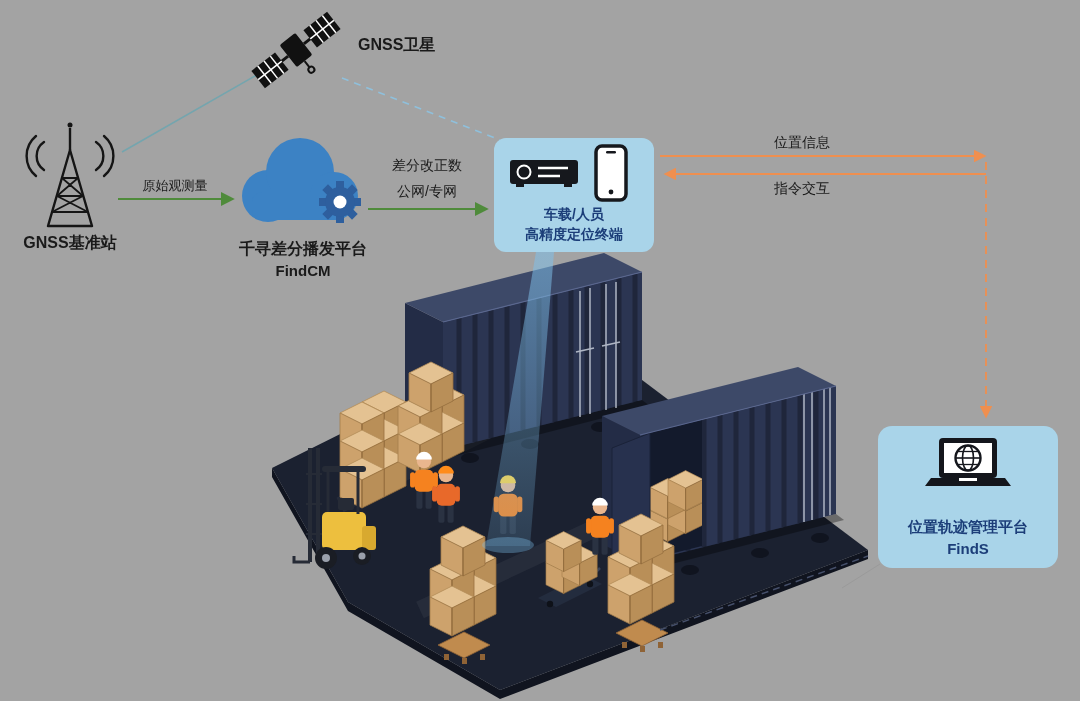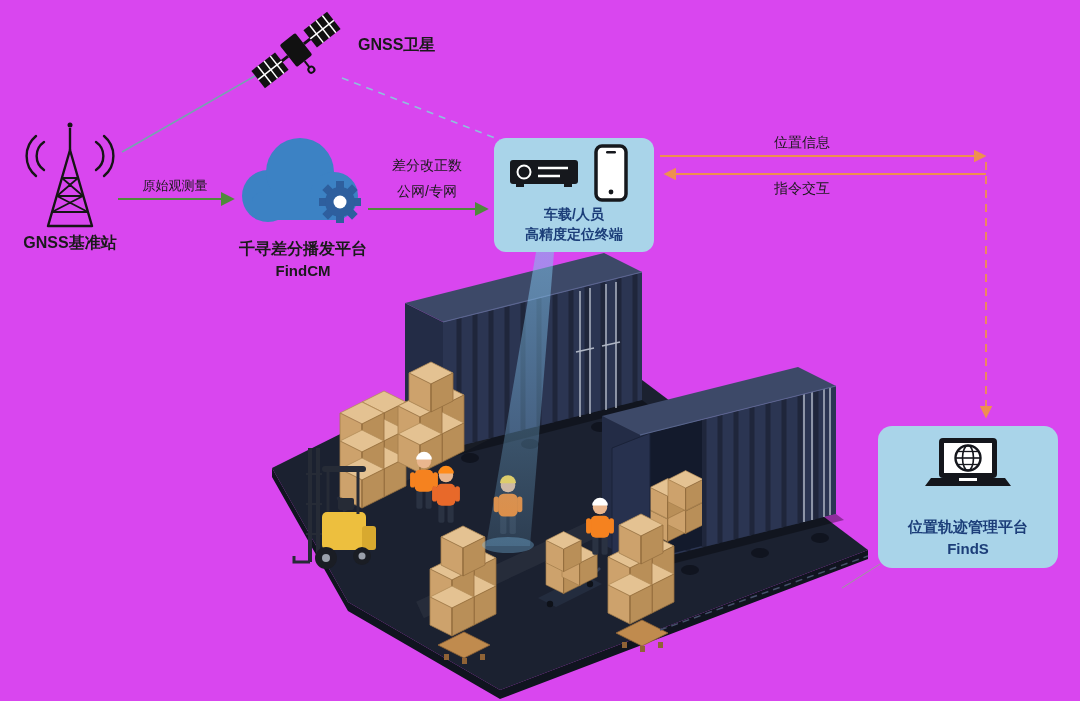--- a/index.html
+++ b/index.html
@@ -1,16 +1,16 @@
 <!DOCTYPE html>
 <html style="--c-green: #4f8b3b; --c-orange: #ef8f4f; --c-teal_link: #74a5ae; --c-sat_dash: #8fc0dc; --c-panel: #a9d4e9; --c-navy: #1c3e79; --c-cloud: #3c82c4; --c-gear: #2e5f9e;"><head>
 <meta charset="utf-8">
 <style>
   html,body{margin:0;padding:0;background:#ffffff;}
-  #stage{width:1080px;height:701px;position:relative;background:#d946ef;overflow:hidden;}
+  #stage{width:1080px;height:701px;position:relative;background:#a3a3a3;overflow:hidden;}
   svg{display:block;}
   text{font-family:"Liberation Sans","DejaVu Sans",sans-serif;fill:#1a1a1a;}
   .fs13{font-size:13px}.fs14{font-size:14px}.fs15{font-size:15px}.fs16{font-size:16px}
   .b{font-weight:700}
   .navy{fill:var(--c-navy,#1c3e79);font-weight:700}
   .panel{fill:var(--c-panel,#a9d4e9);}
   .g-line{stroke:var(--c-green,#4f8b3b);stroke-width:2;fill:none;}
   .o-line{stroke:var(--c-orange,#ef8f4f);stroke-width:1.8;fill:none;}
   .o-dash{stroke-dasharray:8 6;}
   .teal{stroke:var(--c-teal_link,#74a5ae);stroke-width:1.6;fill:none;}

